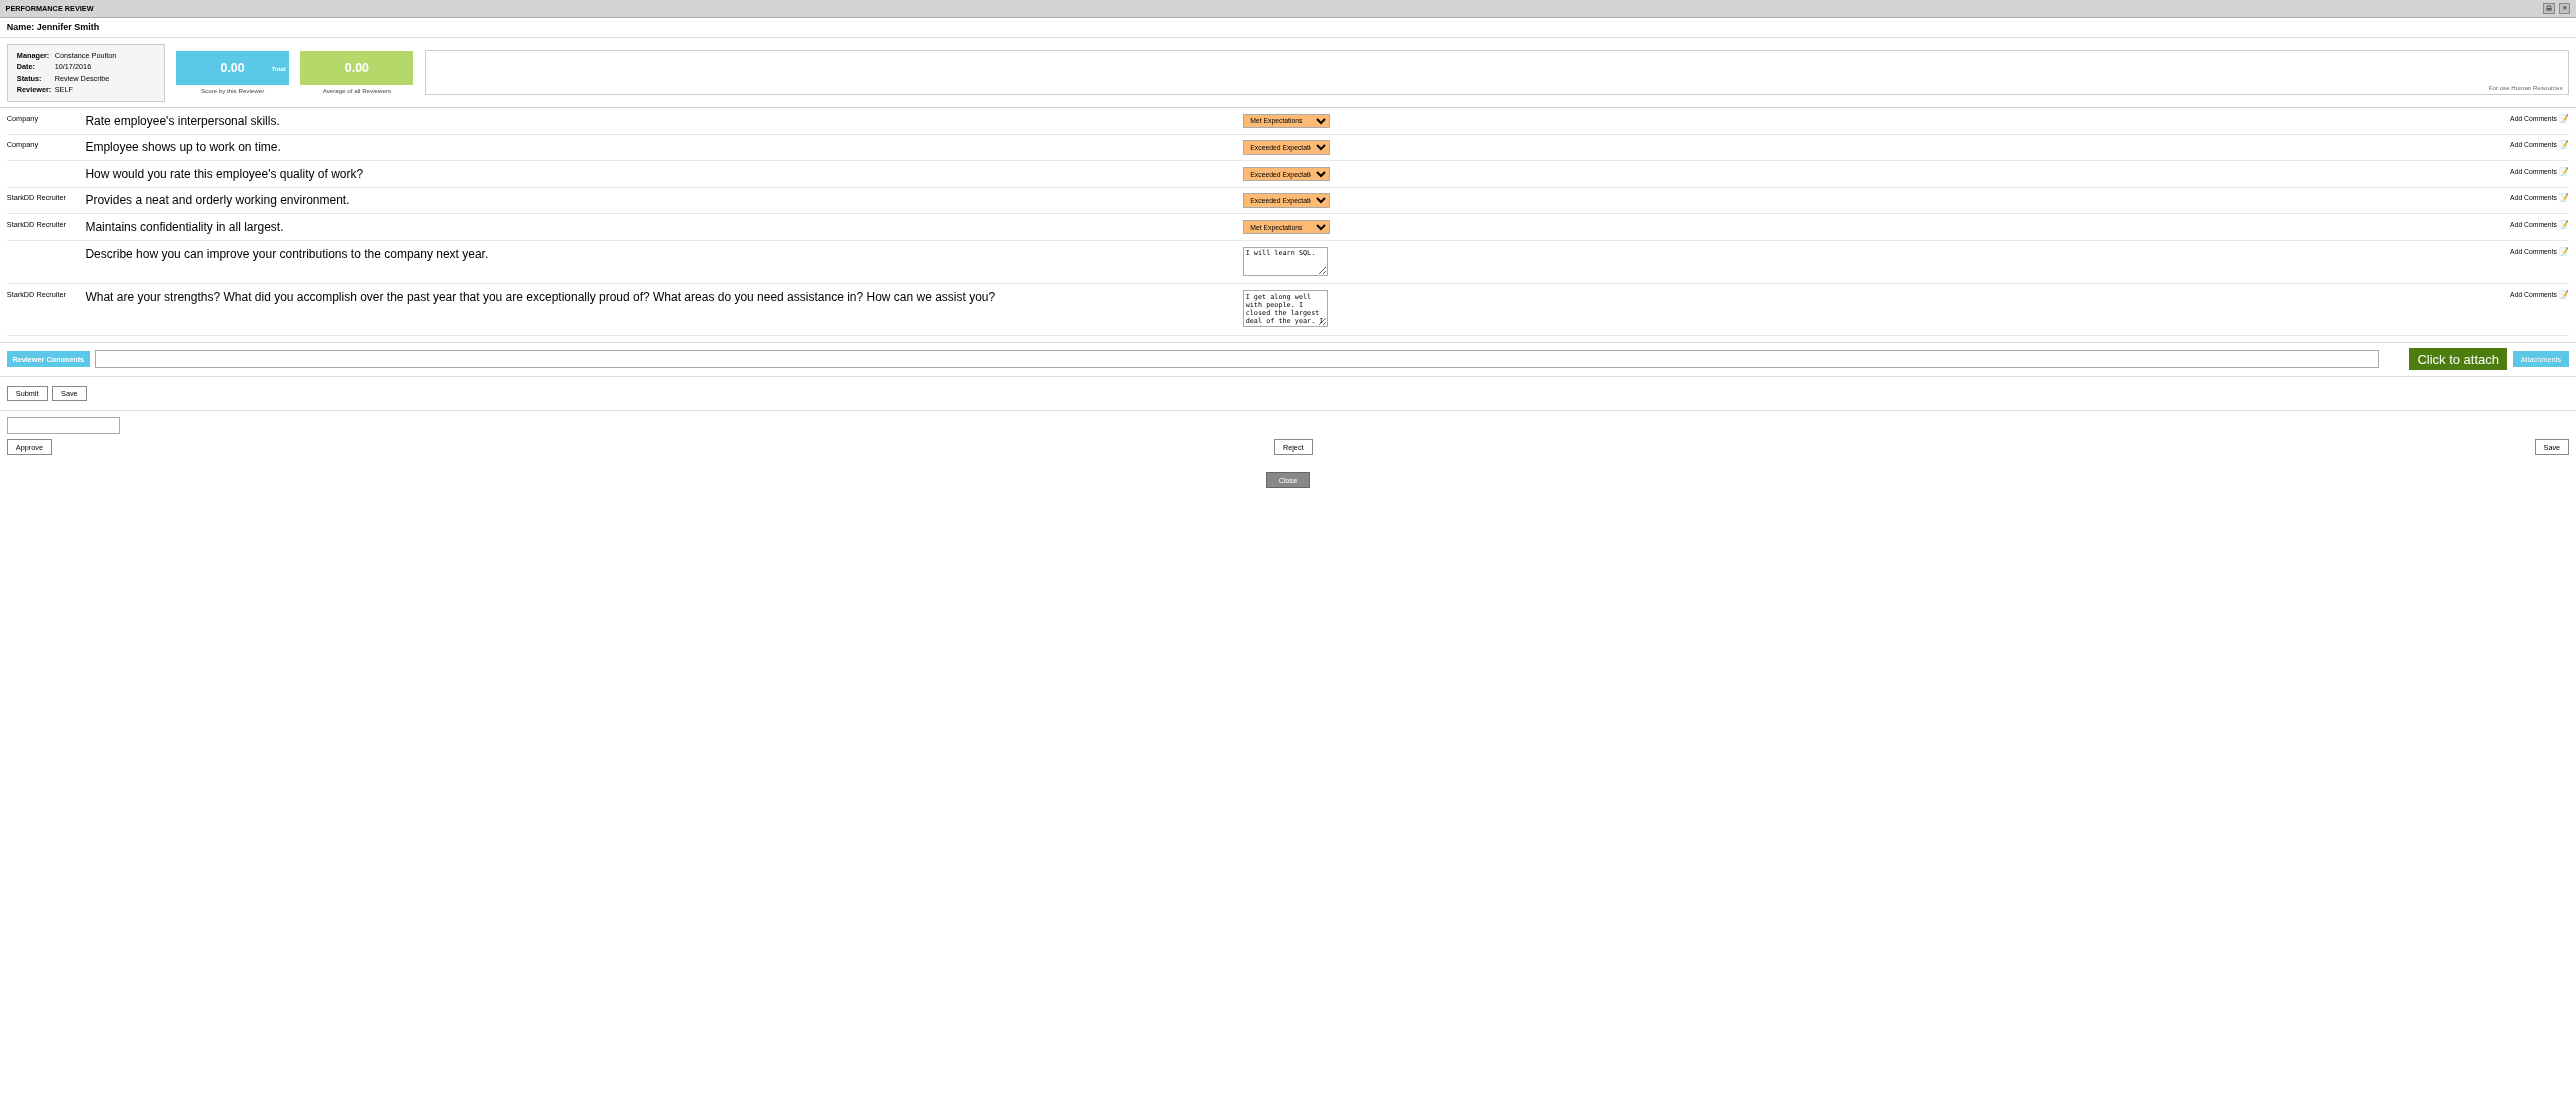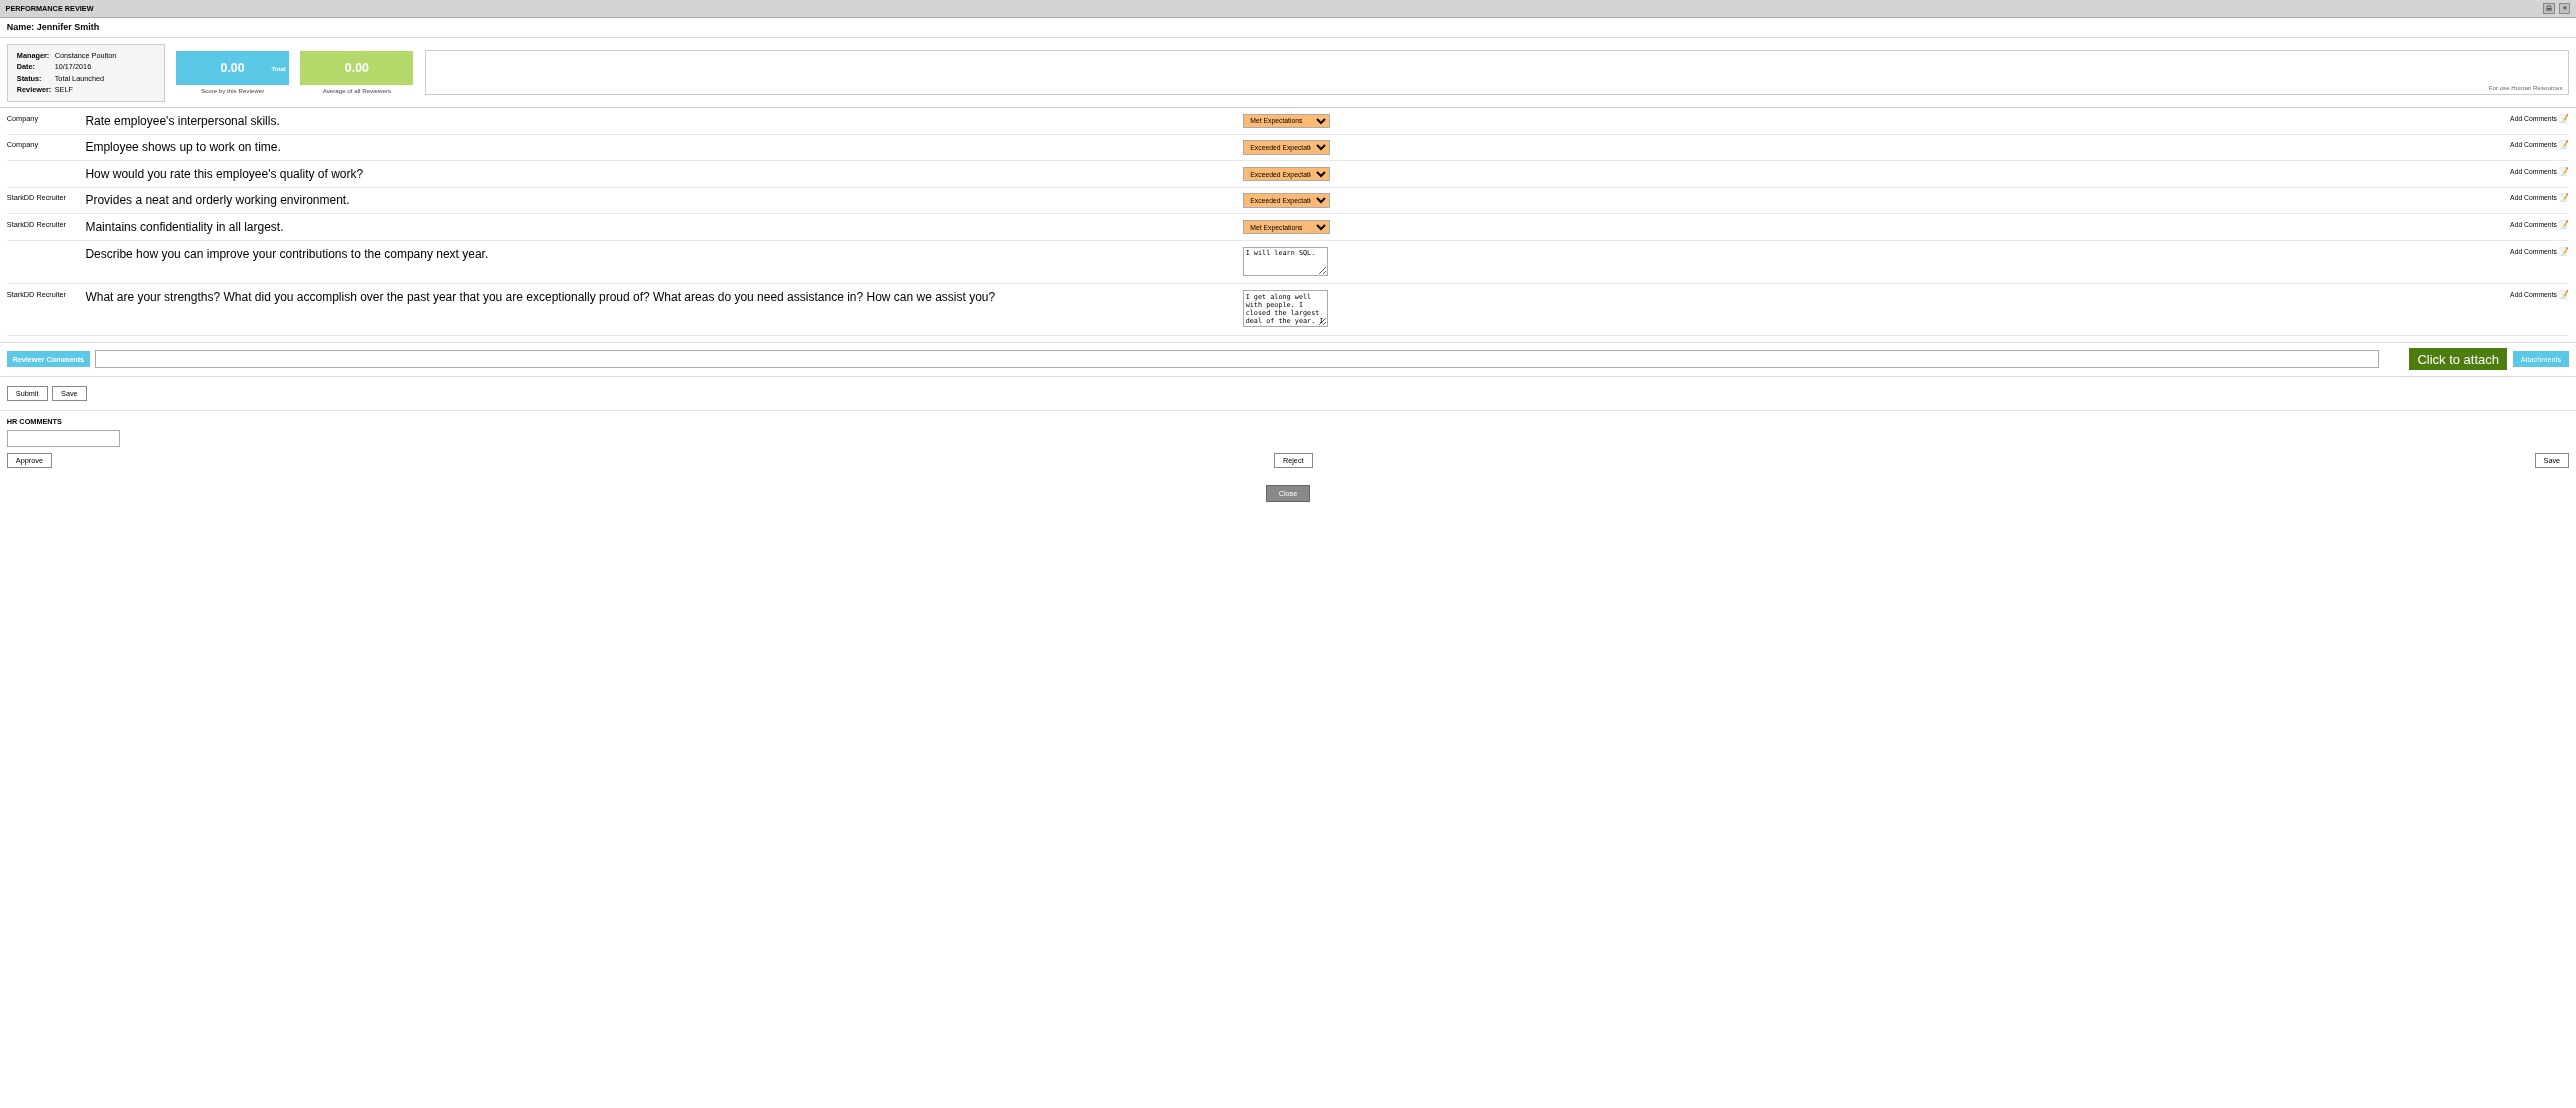--- a/index.html
+++ b/index.html
@@ -293,21 +293,21 @@
           <tr>
         <td>Manager:</td>
         <td>Constance Poulton</td>
       </tr>
       <tr>
         <td>Date:</td>
         <td>10/17/2016</td>
       </tr>
       <tr>
         <td>Status:</td>
-        <td>Total Launched</td>
+        <td>Review Describe</td>
       </tr>
       <tr>
         <td>Reviewer:</td>
         <td>SELF</td>
       </tr>
     </tbody>
       </table>
   </div>
 
   <div class="score-block">
@@ -455,21 +455,20 @@
   <button class="attach-btn">Click to attach</button>
   <button class="attachments-btn">Attachments</button>
 </div>
 
 <div class="actions-row">
   <button class="btn-submit">Submit</button>
   <button class="btn-save">Save</button>
 </div>
 
 <div class="hr-section">
-  <div class="hr-section-title">HR COMMENTS</div>
   <div>
     <input class="hr-comments-input" type="text" value="" style="">
   </div>
   <div class="hr-actions-row">
     <button class="btn-approve">Approve</button>
     <button class="btn-reject">Reject</button>
     <button class="btn-save2">Save</button>
   </div>
 </div>
 

